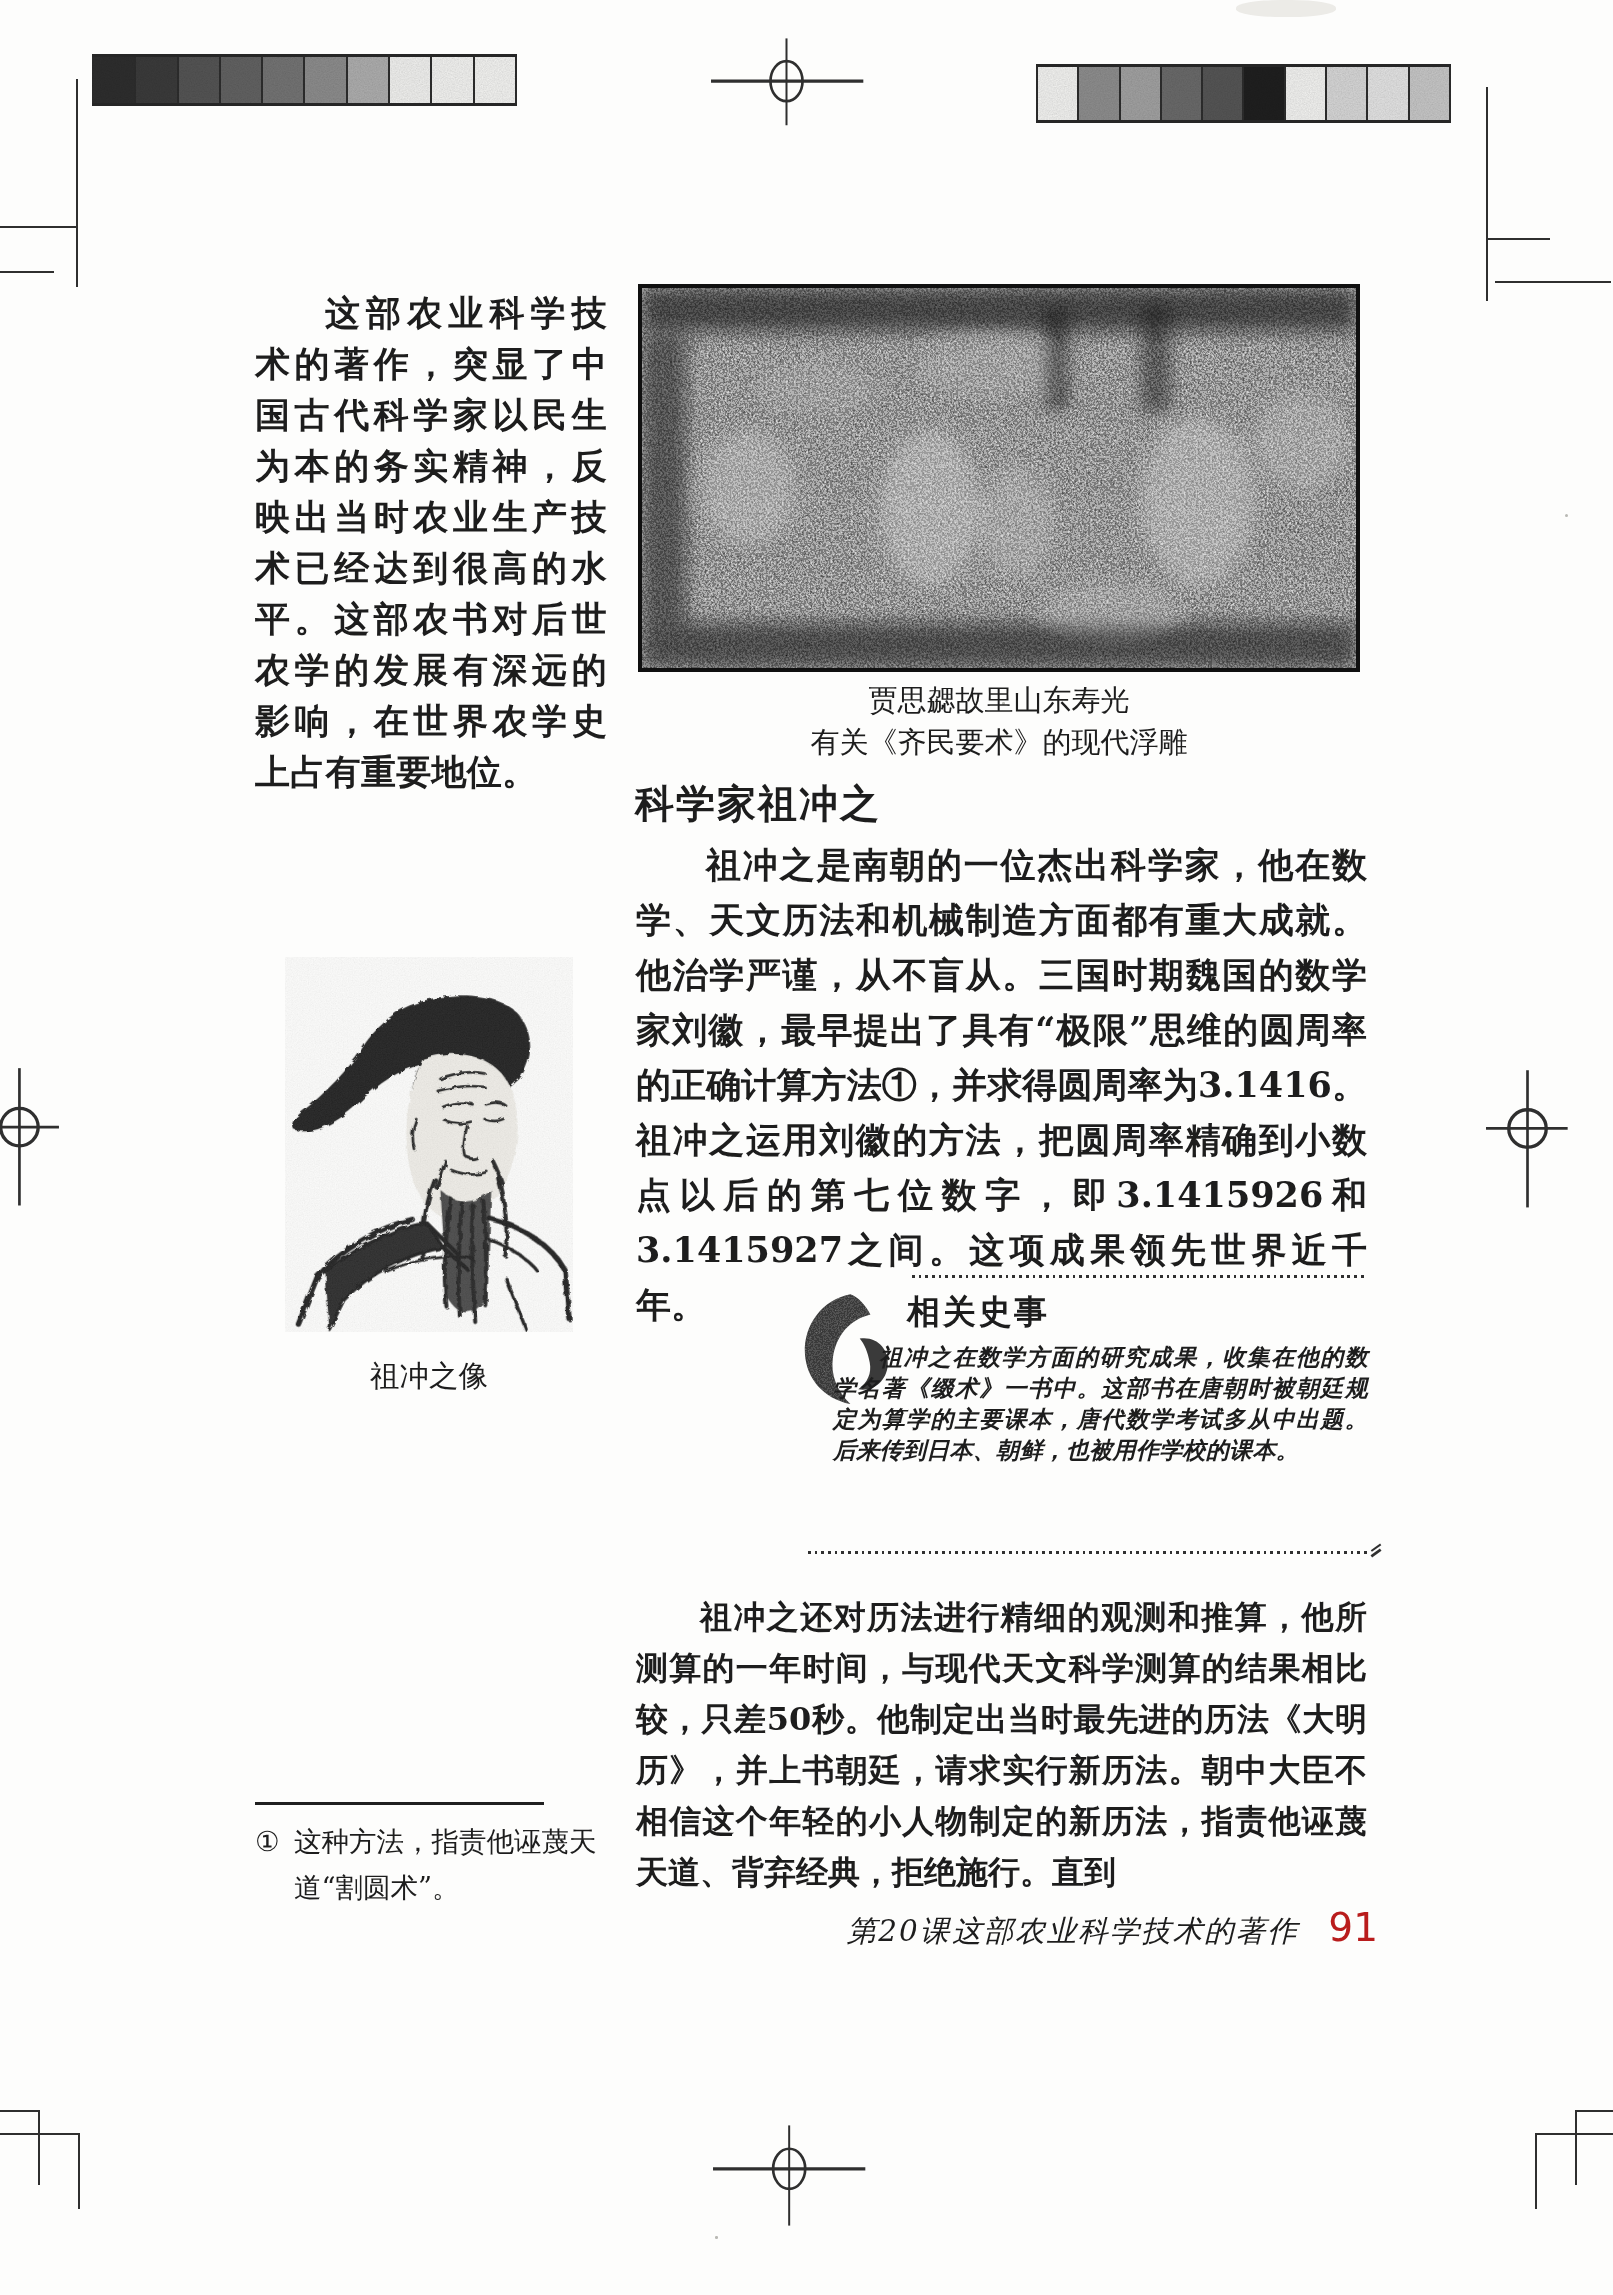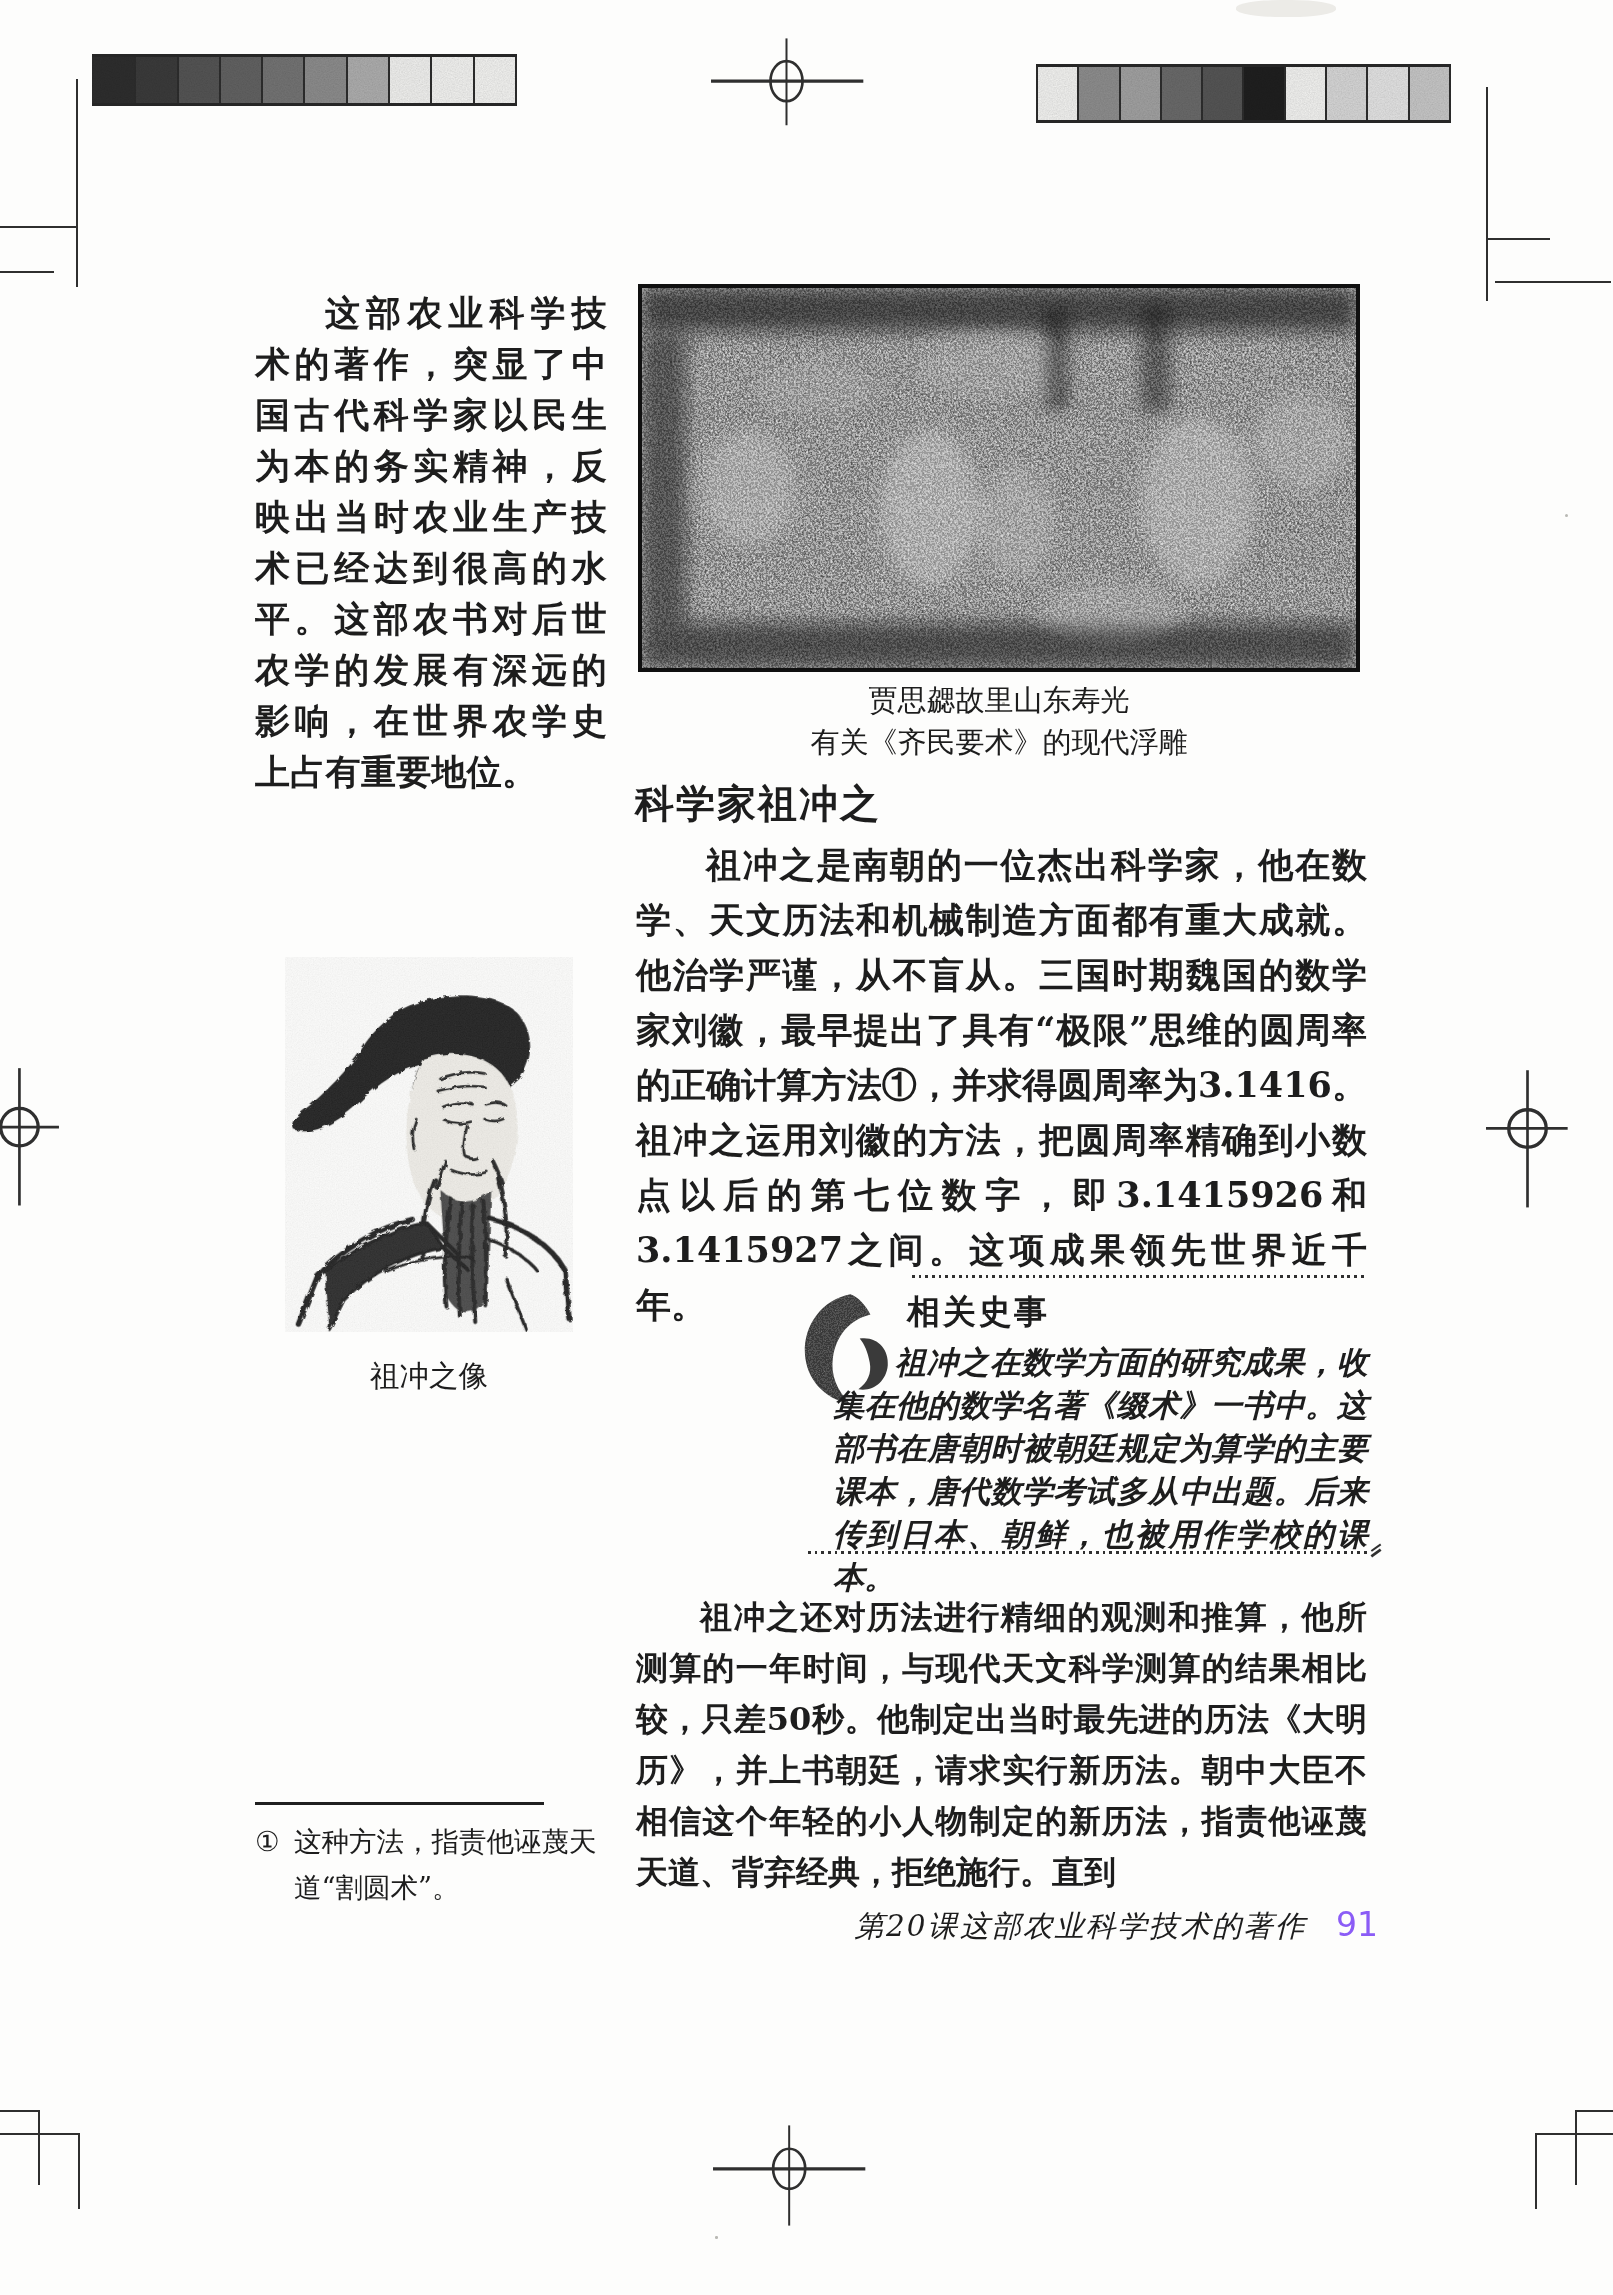--- a/index.html
+++ b/index.html
@@ -26,37 +26,37 @@
   .sec-heading{left:635px;top:777px;font-family:"DejaVu Sans","Liberation Sans",sans-serif;
                font-weight:700;font-size:39px;letter-spacing:2px;}
   .para1{left:636px;top:837px;width:731px;font-size:35px;line-height:55px;}
   .para2{left:636px;top:1592px;width:731px;font-size:32px;line-height:51px;}
   
   .dotline{position:absolute;height:2.7px;
      background-image:repeating-linear-gradient(90deg,#303030 0 2.7px,transparent 2.7px 6.7px);}
   .box-icon{left:798px;top:1281px;width:94px;height:127px;}
   .box-title{left:907px;top:1290px;font-family:"DejaVu Sans","Liberation Sans",sans-serif;
              font-weight:700;font-size:33px;letter-spacing:2.7px;}
-  .box-body{left:833px;top:1341px;width:535px;font-size:31px;line-height:43px;
+  .box-body{left:833px;top:1341px;width:535px;font-size:23px;line-height:31px;
             font-style:italic;letter-spacing:0.3px;}
   .endtick{left:1370px;top:1543px;width:13.4px;height:17.4px;}
   
   .portrait{left:285px;top:957px;width:288px;height:375px;}
   .portrait-cap{left:285px;top:1357px;width:288px;text-align:center;font-size:29.5px;}
   
   .fn-rule{left:255px;top:1802px;width:289px;height:2.7px;background:#202020;}
   .footnote{left:255px;top:1818px;width:362px;font-size:27.5px;line-height:46px;display:flex;}
   .fn-marker{width:39px;flex:0 0 39px;}
   .fn-text{flex:1;}
   
   .footer{right:236px;top:1905px;font-size:29.5px;font-style:italic;letter-spacing:2px;
           display:flex;align-items:baseline;}
   .footer .lesson{margin-right:1px;}
   .footer .pagenum{font-style:normal;font-family:"DejaVu Sans","Liberation Sans",sans-serif;
-                   font-size:33px;margin-left:29.5px;letter-spacing:0;color:#8b5cf6;}
+                   font-size:39px;margin-left:29.5px;letter-spacing:0;color:#b91c1c;}
   
   .speck{position:absolute;background:#b9b9b4;border-radius:50%;}
   .smudge{position:absolute;left:1236px;top:0;width:100px;height:17.4px;background:#ecebe7;border-radius:45%;}
 </style>
 </head>
 <body>
 
 <div id="page">
 
   <div class="strip" style="left:92px;top:54px;width:425px;height:52px;">

